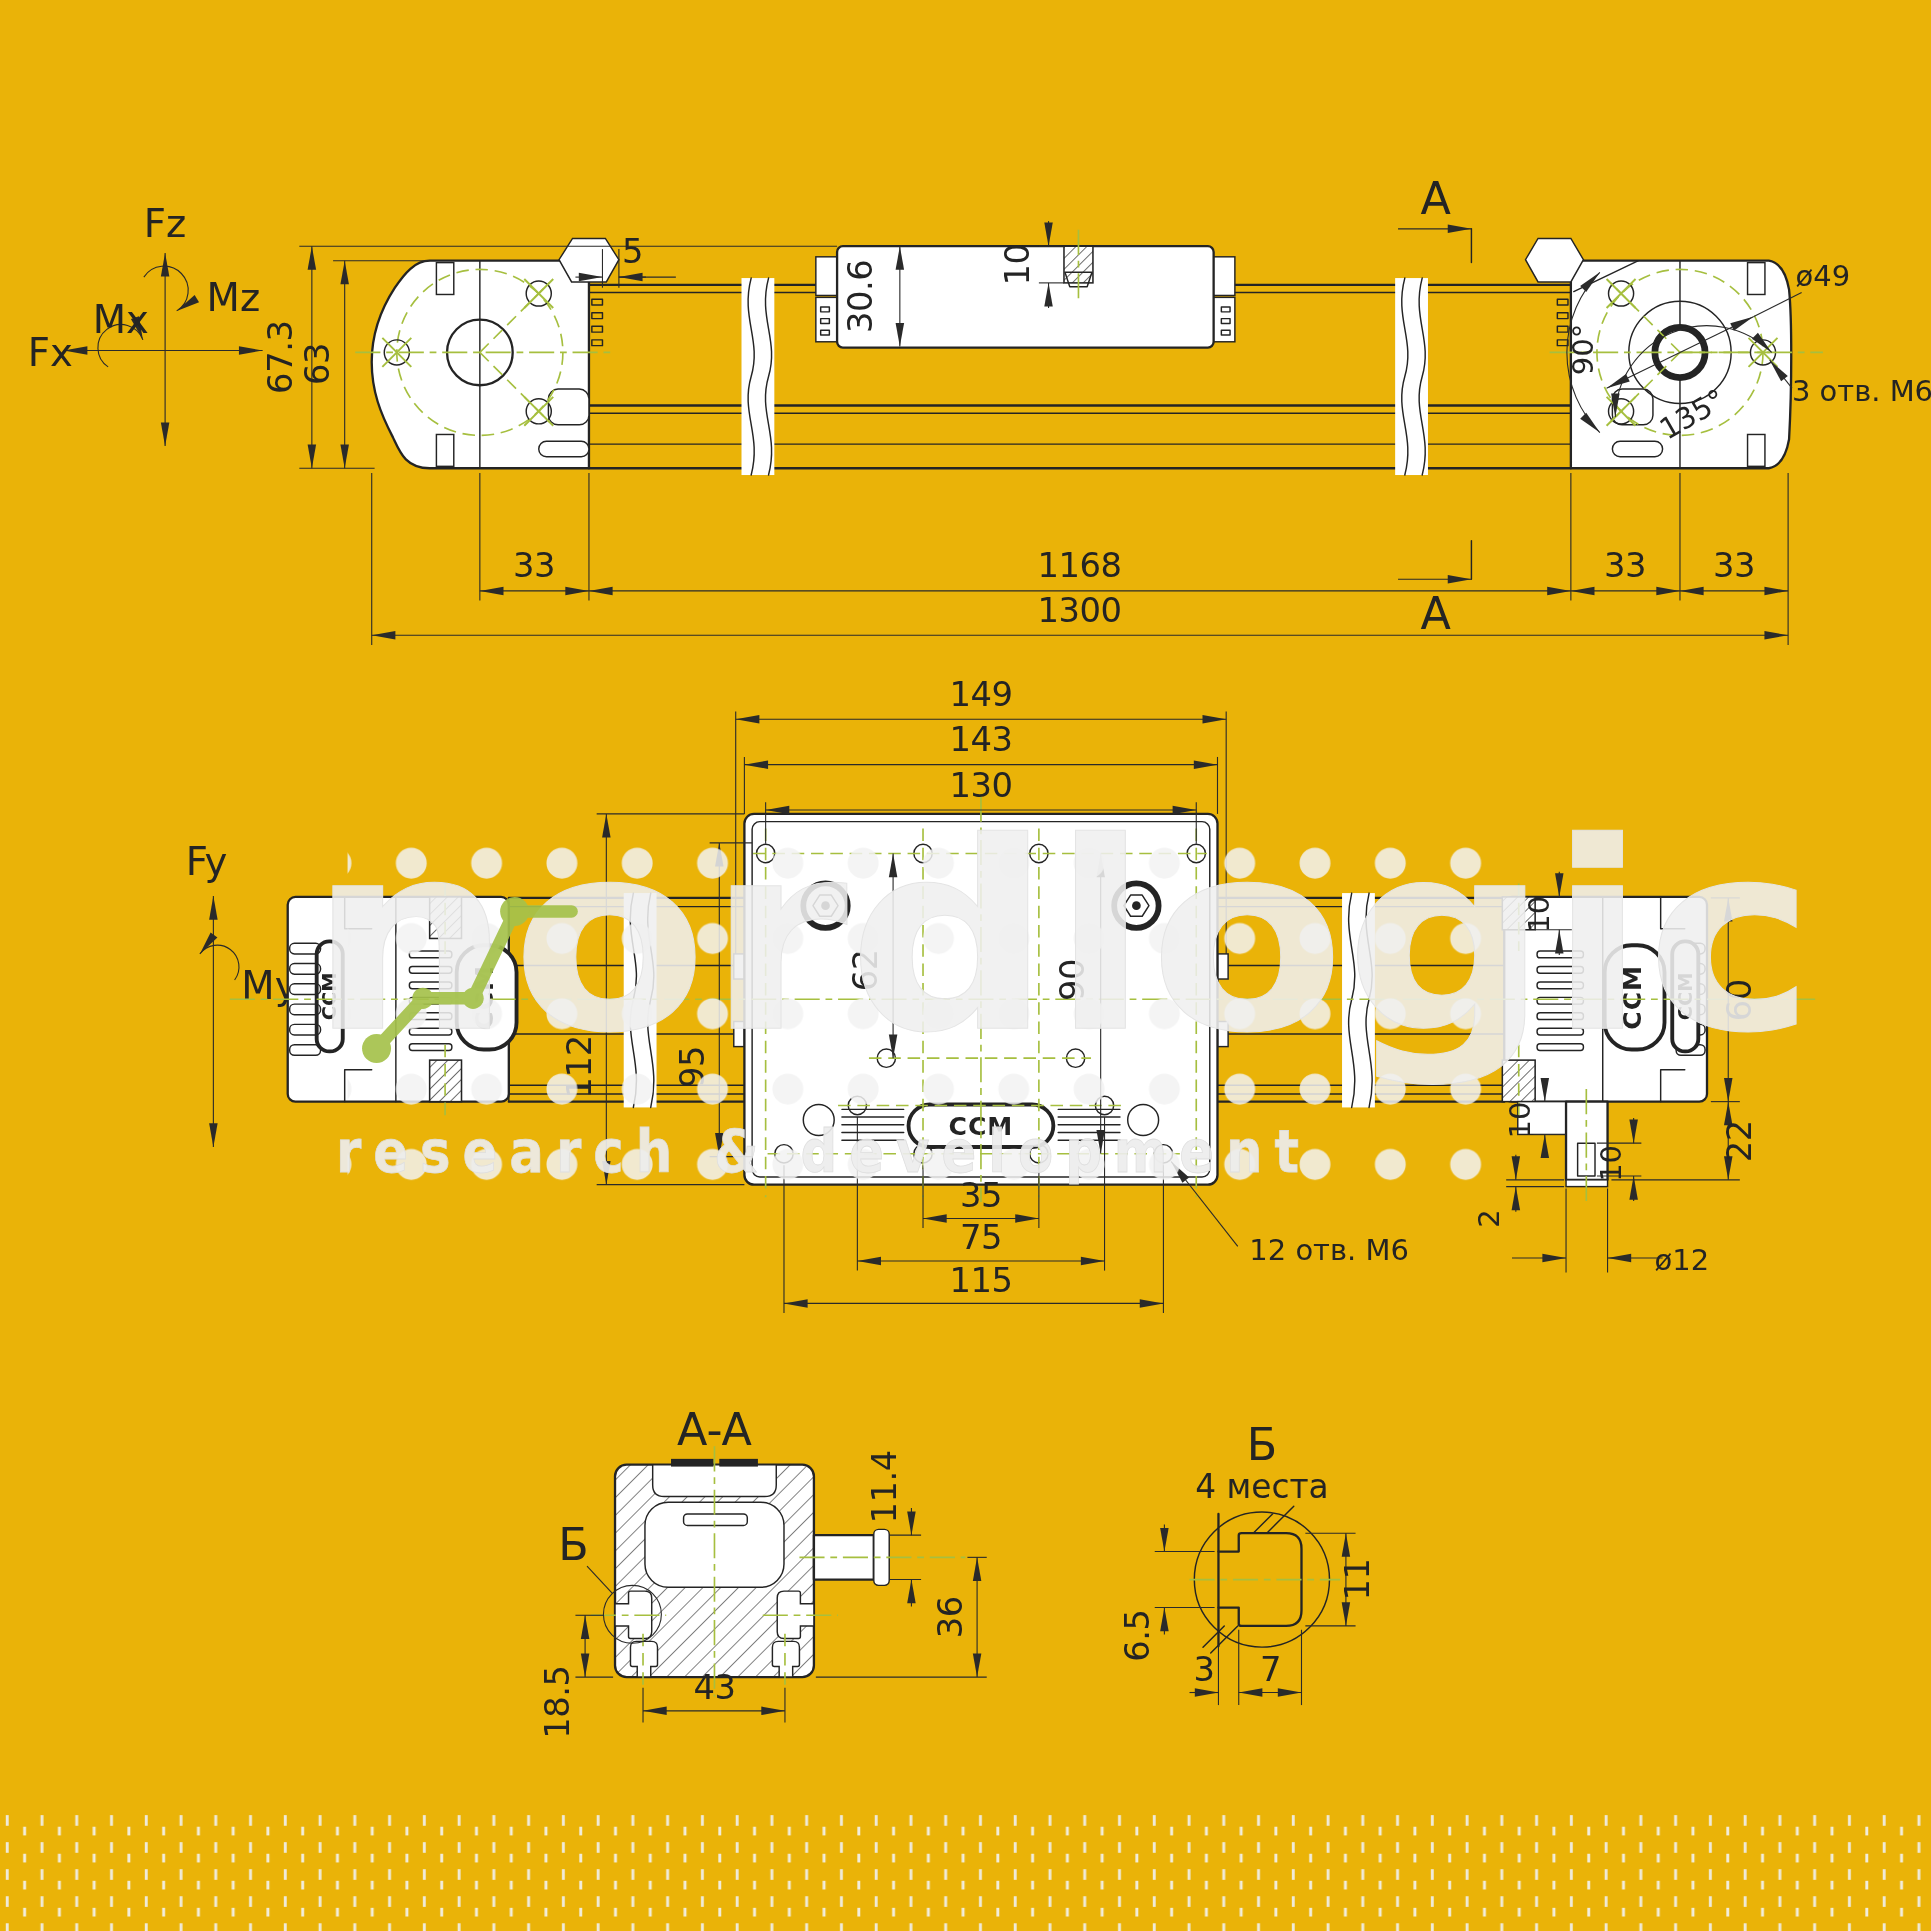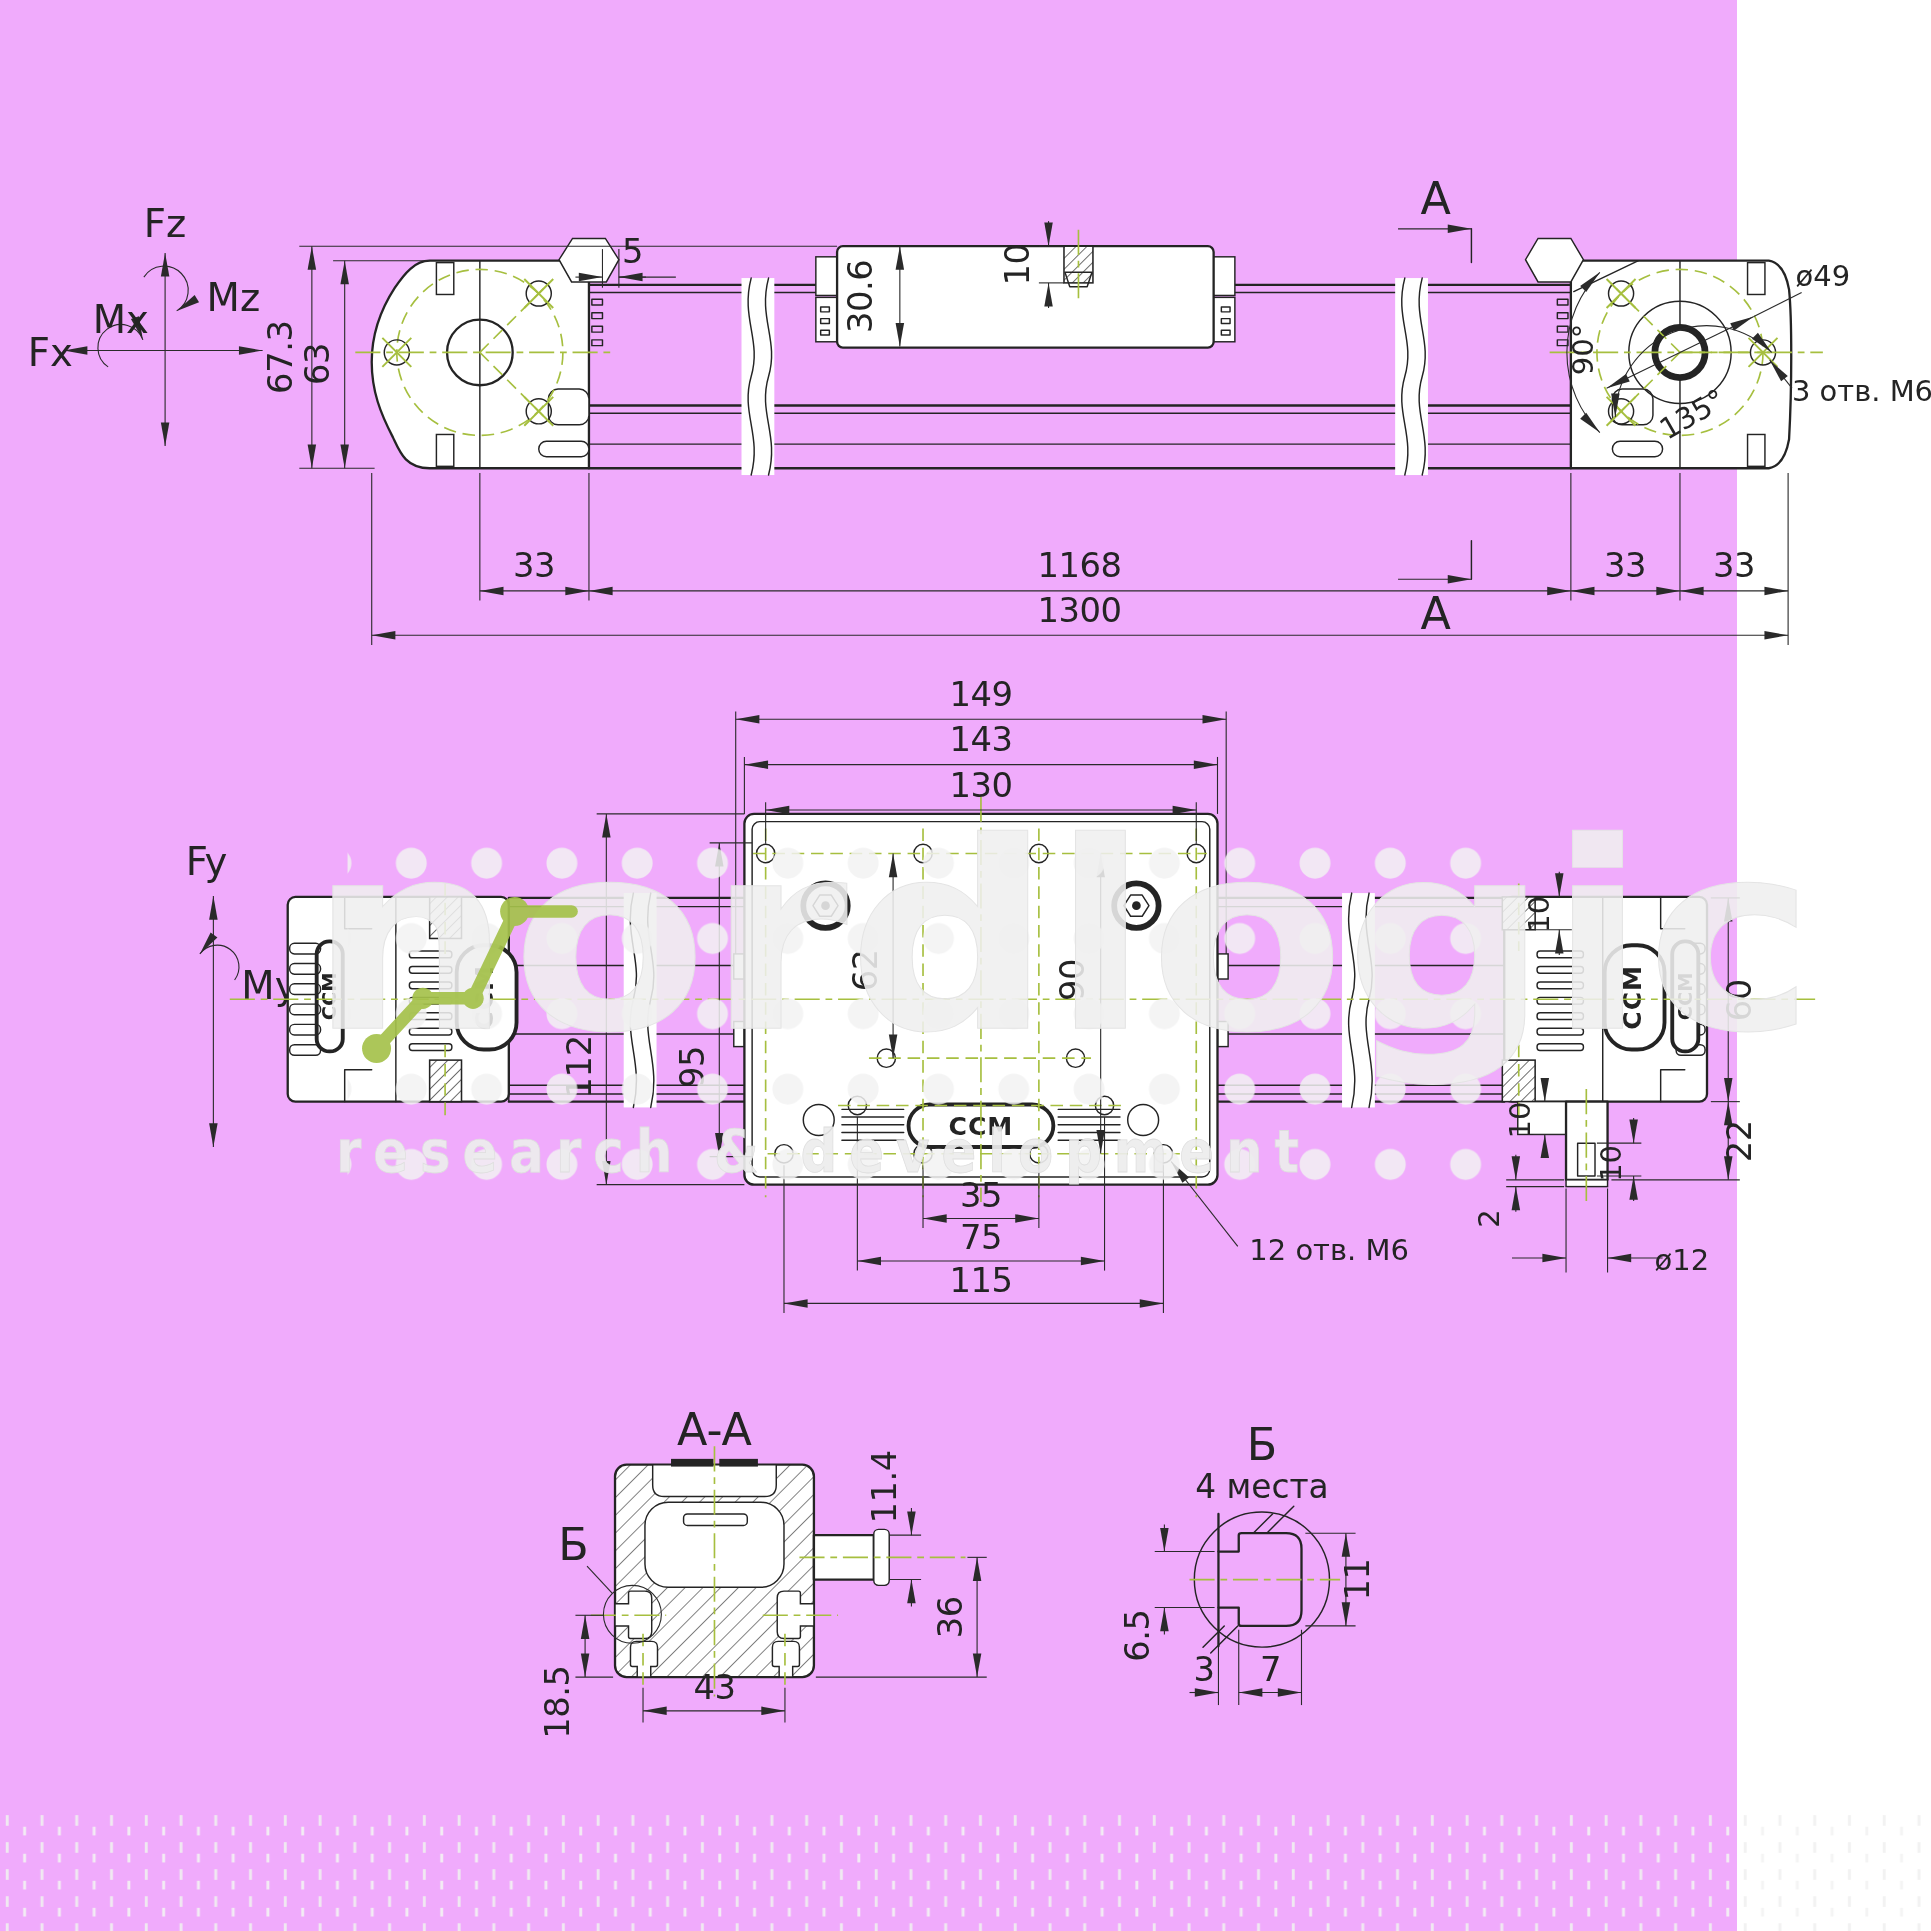--- a/index.html
+++ b/index.html
@@ -1,16 +1,16 @@
 <!DOCTYPE html>
 <html><head>
 <meta charset="utf-8">
 <style>
   html,body{margin:0;padding:0;background:#fff;}
-  .page{width:1737px;height:1931px;position:relative;background:#f0abfc;}
+  .page{width:1931px;height:1931px;position:relative;background:#eab308;}
   svg{display:block;}
   .ln  {fill:none;stroke:#242424;stroke-width:2.4;stroke-linejoin:round;stroke-linecap:round;}
   .lnf {fill:#fff;stroke:#242424;stroke-width:2.4;stroke-linejoin:round;}
   .ln2 {fill:none;stroke:#242424;stroke-width:1.5;stroke-linejoin:round;stroke-linecap:round;}
   .lnf2{fill:#fff;stroke:#242424;stroke-width:1.5;}
   .dim {fill:none;stroke:#2a2a2a;stroke-width:1.15;}
   .grn {fill:none;stroke:#a6bf3f;stroke-width:1.7;stroke-dasharray:26 6 7 6;}
   .grnd{fill:none;stroke:#a6bf3f;stroke-width:1.7;stroke-dasharray:13 7;}
   .grns{fill:none;stroke:#a6bf3f;stroke-width:2;}
   .hx  {fill:url(#hatch45);stroke:#242424;stroke-width:2.4;}

